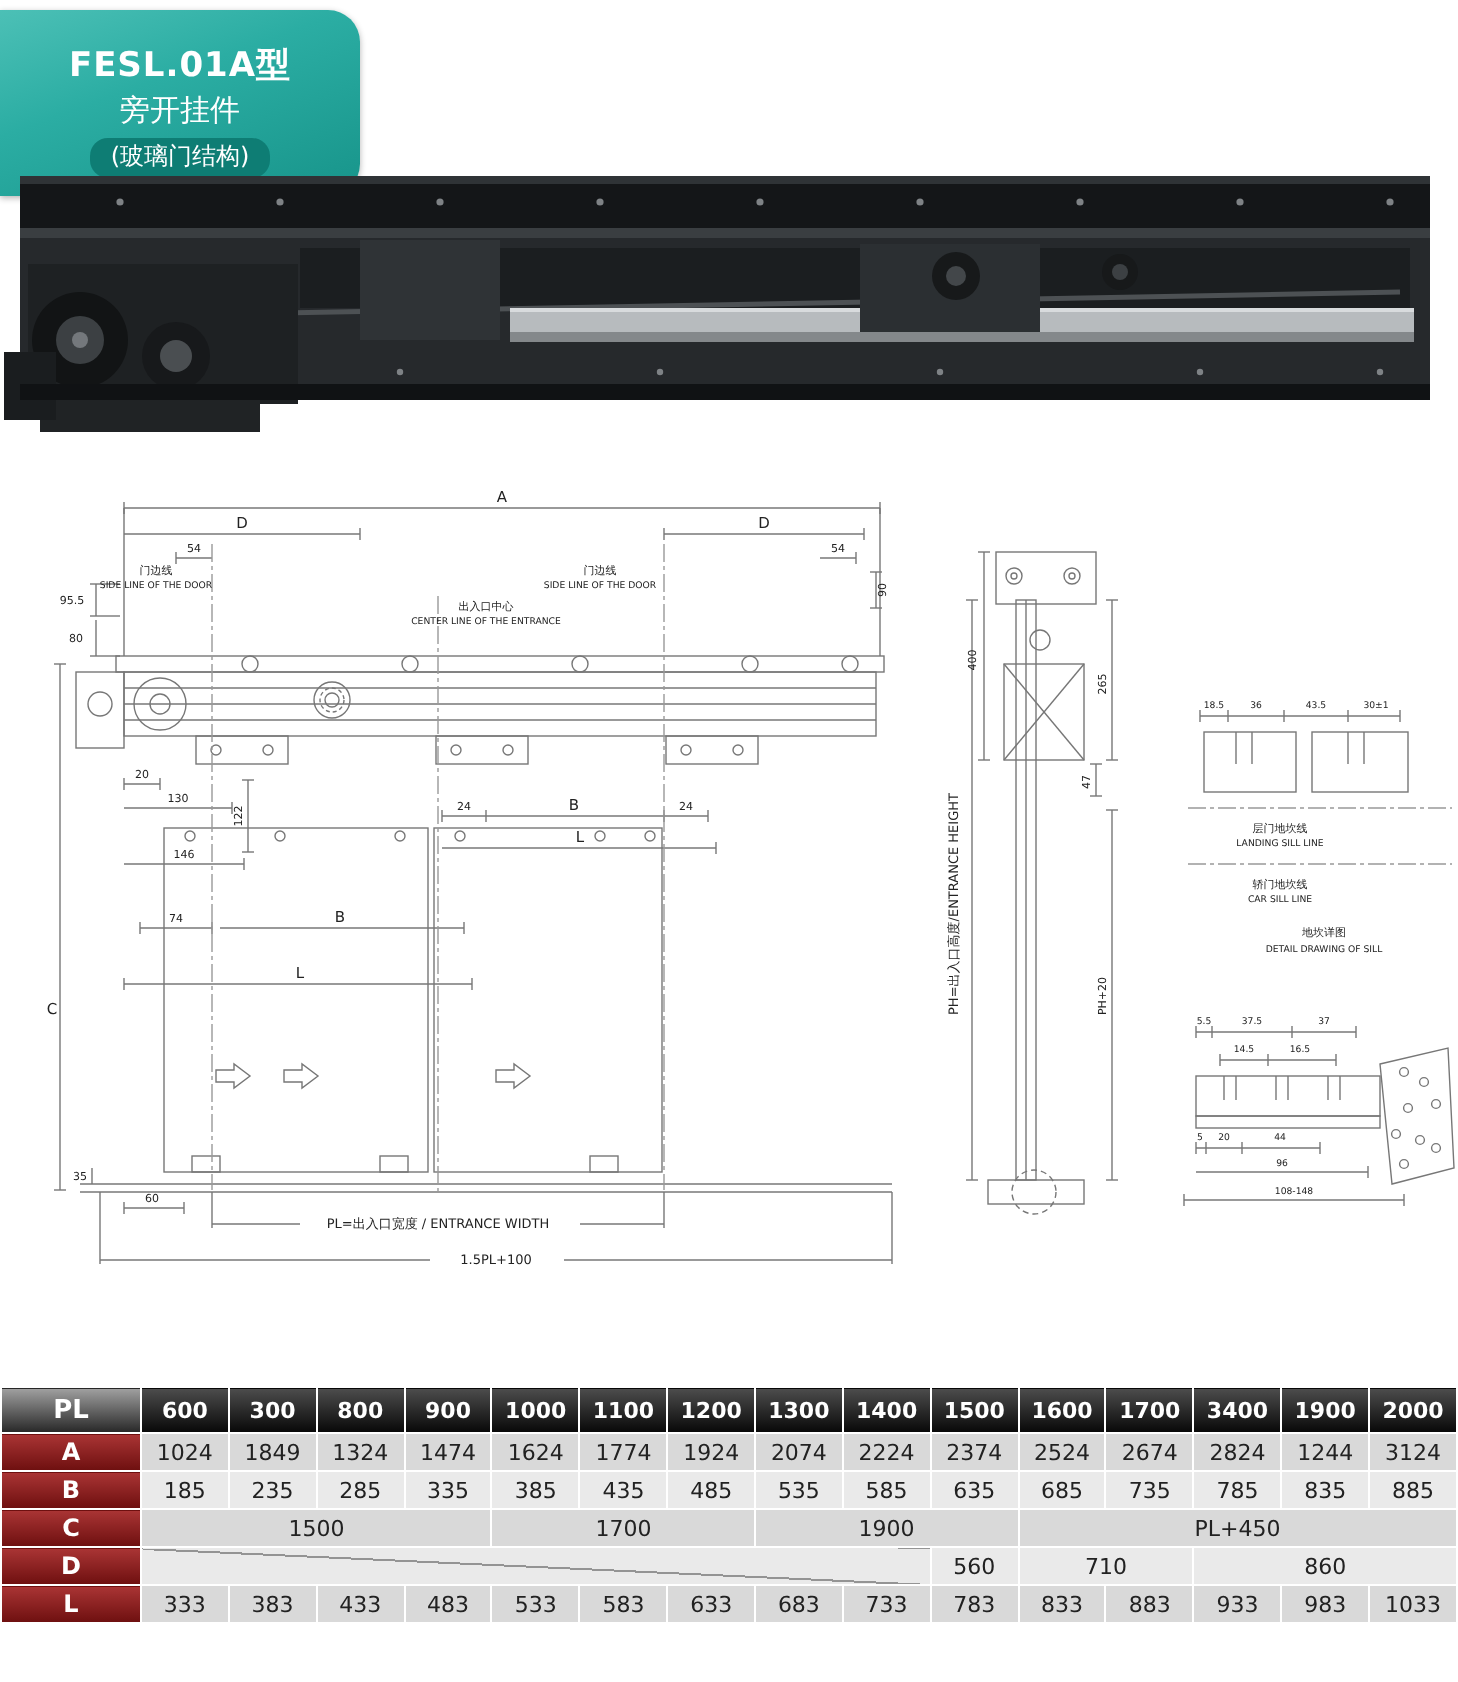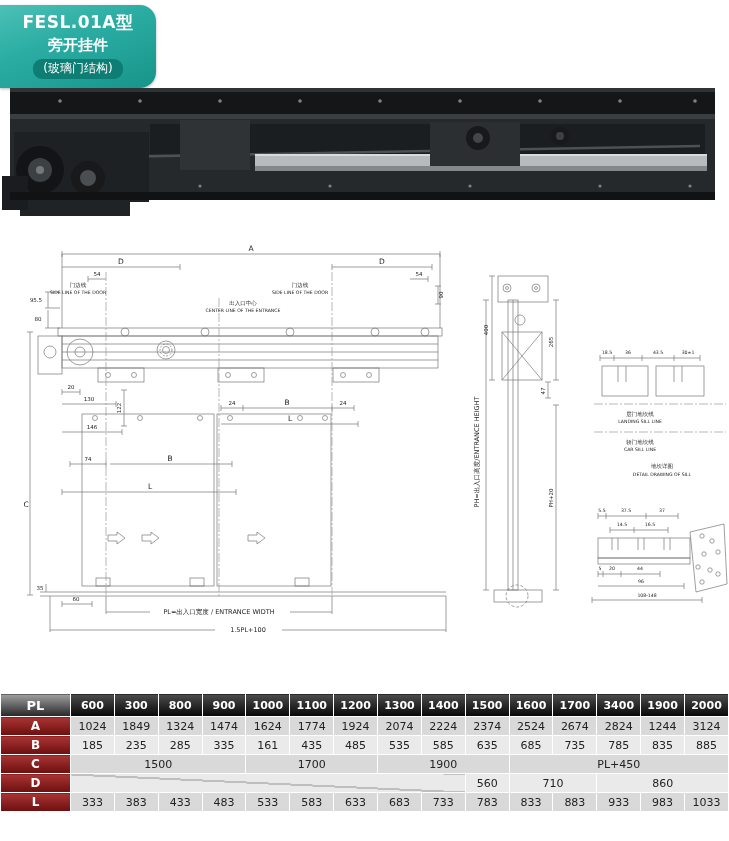--- a/index.html
+++ b/index.html
@@ -1,25 +1,25 @@
 <!DOCTYPE html>
 <html><head>
 <meta charset="utf-8">
 <style>
   *{margin:0;padding:0;box-sizing:border-box}
   html,body{background:#fff}
   body{width:729px;height:841px;font-family:"DejaVu Sans","Liberation Sans",sans-serif;color:#222}
   .page{position:relative;width:729px;height:841px;background:#fff;overflow:hidden}
 
   
-  .badge{position:absolute;top:5px;left:0;width:156px;padding:6px 8px 9px;text-align:center;color:#fff;
+  .badge{position:absolute;top:5px;left:0;width:180px;padding:16px 8px 9px;text-align:center;color:#fff;
          background:linear-gradient(160deg,#4cc0b6 0%,#2bada3 40%,#17948a 100%);
          border-radius:0 16px 16px 0;box-shadow:0 1px 3px rgba(0,0,0,.3)}
   .badge .model{font-size:17px;font-weight:bold;letter-spacing:.5px}
-  .badge .name{font-size:15px;font-weight:bold;margin-top:2px}
+  .badge .name{font-size:15px;font-weight:normal;margin-top:2px}
   .badge .sub{display:inline-block;margin-top:4px;padding:1px 10px 2px;background:#0e7d74;border-radius:9px;font-size:12px}
 
   
   .photo{position:absolute;top:80px;left:0;width:729px;height:152px}
   .dwg{position:absolute;top:240px;left:0;width:729px;height:430px}
   .dwg text{fill:#222;font-size:6.5px;font-family:"DejaVu Sans","Liberation Sans",sans-serif}
   .dwg text.lg{font-size:7.5px}
   .dwg text.sm{font-size:5.5px}
   .dwg text.xs{font-size:4.6px}
   .dwg .geo{stroke:#777;stroke-width:.7;fill:none}
@@ -402,21 +402,21 @@
           <td>2824</td>
           <td>1244</td>
           <td>3124</td>
         </tr>
         <tr class="row-B">
           <th class="row-label">B</th>
           <td>185</td>
           <td>235</td>
           <td>285</td>
           <td>335</td>
-          <td>161</td>
+          <td>385</td>
           <td>435</td>
           <td>485</td>
           <td>535</td>
           <td>585</td>
           <td>635</td>
           <td>685</td>
           <td>735</td>
           <td>785</td>
           <td>835</td>
           <td>885</td>

